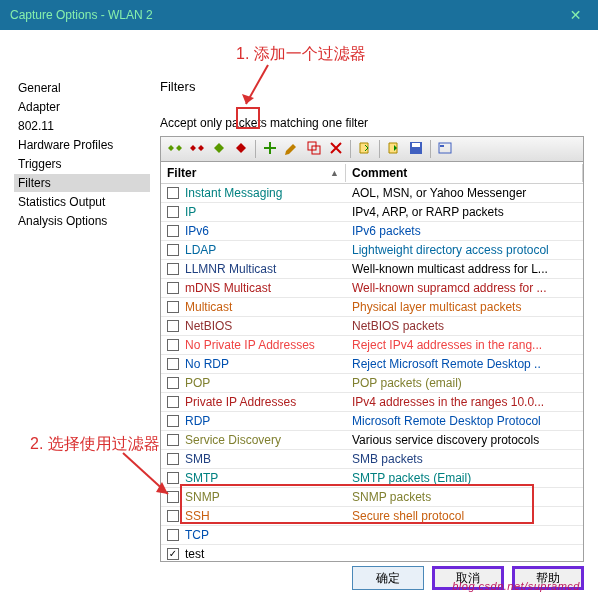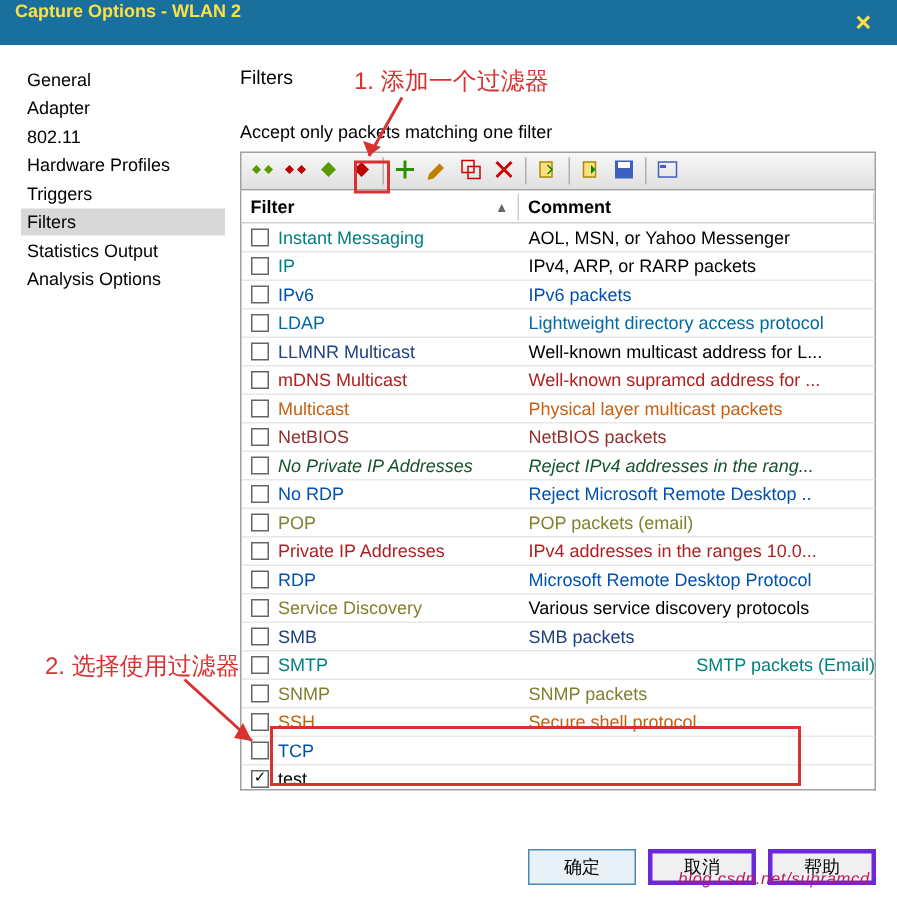--- a/index.html
+++ b/index.html
@@ -1,22 +1,22 @@
 <!DOCTYPE html>
 <html><head>
 <meta charset="utf-8">
 <style>
 * { box-sizing: border-box; margin: 0; padding: 0; font-family: "Segoe UI", Tahoma, sans-serif; font-size: 12px; }
 body { background: #fff; width: 598px; height: 602px; position: relative; overflow: hidden; }
 
-.titlebar { background: #1a709c; color: #fde047; height: 30px; display: flex; align-items: flex-start; padding-left: 10px; font-weight: bold; }
+.titlebar { background: #1a709c; color: #86efac; height: 30px; display: flex; align-items: center; padding-left: 10px; }
 .titlebar .title { flex: 1; font-size: 12px; }
 .titlebar .close { width: 45px; height: 30px; display: flex; align-items: center; justify-content: center; font-size: 14px; }
 
-.body { display: flex; height: 520px; }
+.body { display: flex; height: 520px; margin-top: 35px; }
 .sidebar { width: 150px; padding: 14px 0 0 14px; }
 .sidebar-item { padding: 2px 4px; cursor: pointer; margin-bottom: 1px; }
 .sidebar-item.selected { background: #d8d8d8; }
 
 .main { flex: 1; padding: 14px 14px 0 10px; position: relative; }
 .page-title { font-size: 13px; margin-bottom: 22px; }
 .accept-label { margin-bottom: 6px; }
 
 .toolbar { background: linear-gradient(#f7f7f7, #e0e0e0); border: 1px solid #a0a0a0; height: 26px; display: flex; align-items: center; padding: 0 4px; gap: 2px; }
 .tbtn { width: 20px; height: 20px; display: flex; align-items: center; justify-content: center; border: 1px solid transparent; }
@@ -41,23 +41,23 @@
 
 .annotation { position: absolute; color: #d93030; font-size: 16px; font-family: "Microsoft YaHei", sans-serif; pointer-events: none; }
 .ann1 { top: 44px; left: 236px; }
 .ann2 { top: 434px; left: 30px; }
 .arrow-svg { position: absolute; pointer-events: none; }
 .redbox { position: absolute; border: 2px solid #d93030; pointer-events: none; }
 
 .watermark { position: absolute; bottom: 10px; right: 18px; color: #be185d; font-size: 11px; font-style: italic; letter-spacing: 0.5px; pointer-events: none; }
 
 
-.c-teal { color: #008080; text-align: right; } .c-blue { color: #0050b0; } .c-red { color: #b02020; }
+.c-teal { color: #008080; } .c-blue { color: #0050b0; } .c-red { color: #b02020; }
 .c-olive { color: #808030; } .c-green { color: #0369a1; } .c-orange { color: #c86010; }
-.c-darkred { color: #903030; } .c-grey { color: #14532d; font-style: italic; } .c-navy { color: #204080; }
+.c-darkred { color: #903030; } .c-grey { color: #ef4444; } .c-navy { color: #204080; }
 </style>
 </head>
 <body>
 
 <div class="titlebar">
   <span class="title">Capture Options - WLAN 2</span>
   <div class="close">✕</div>
 </div>
 
 <div class="body">

